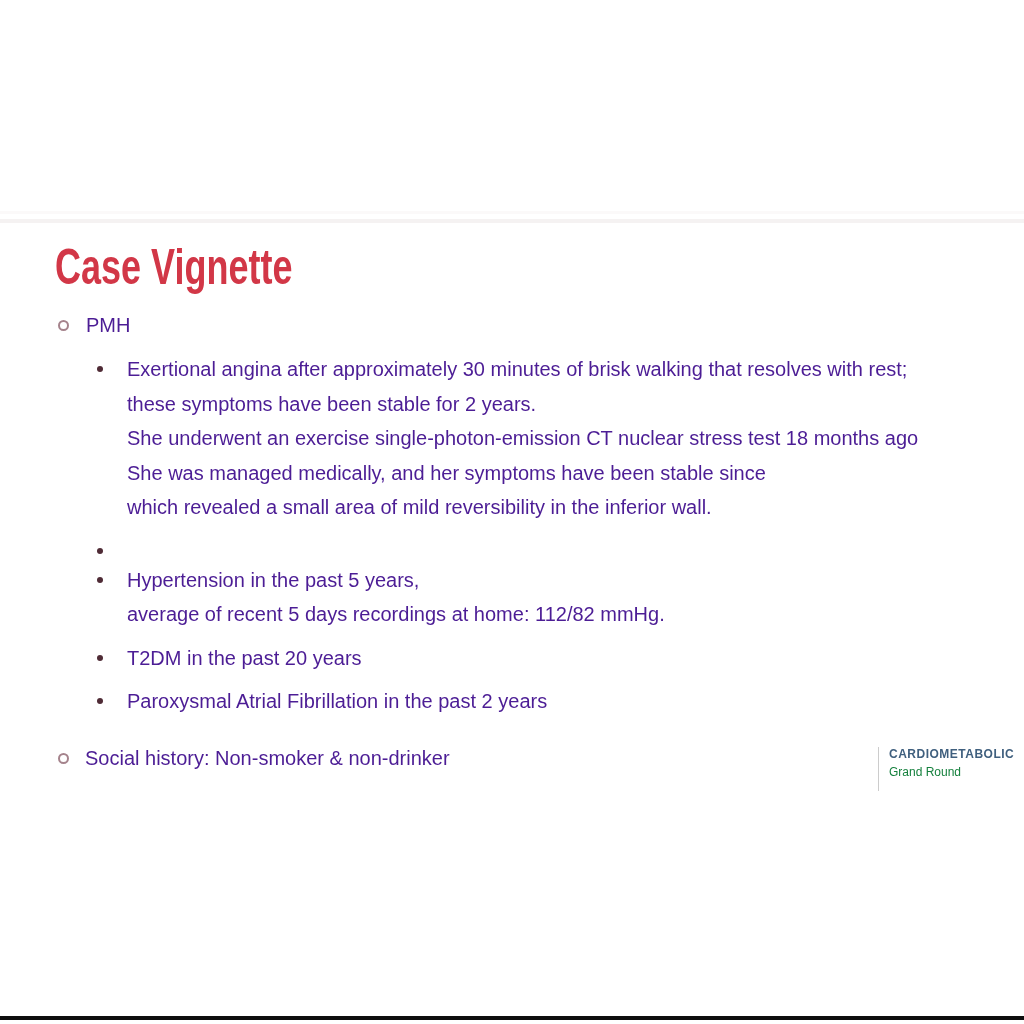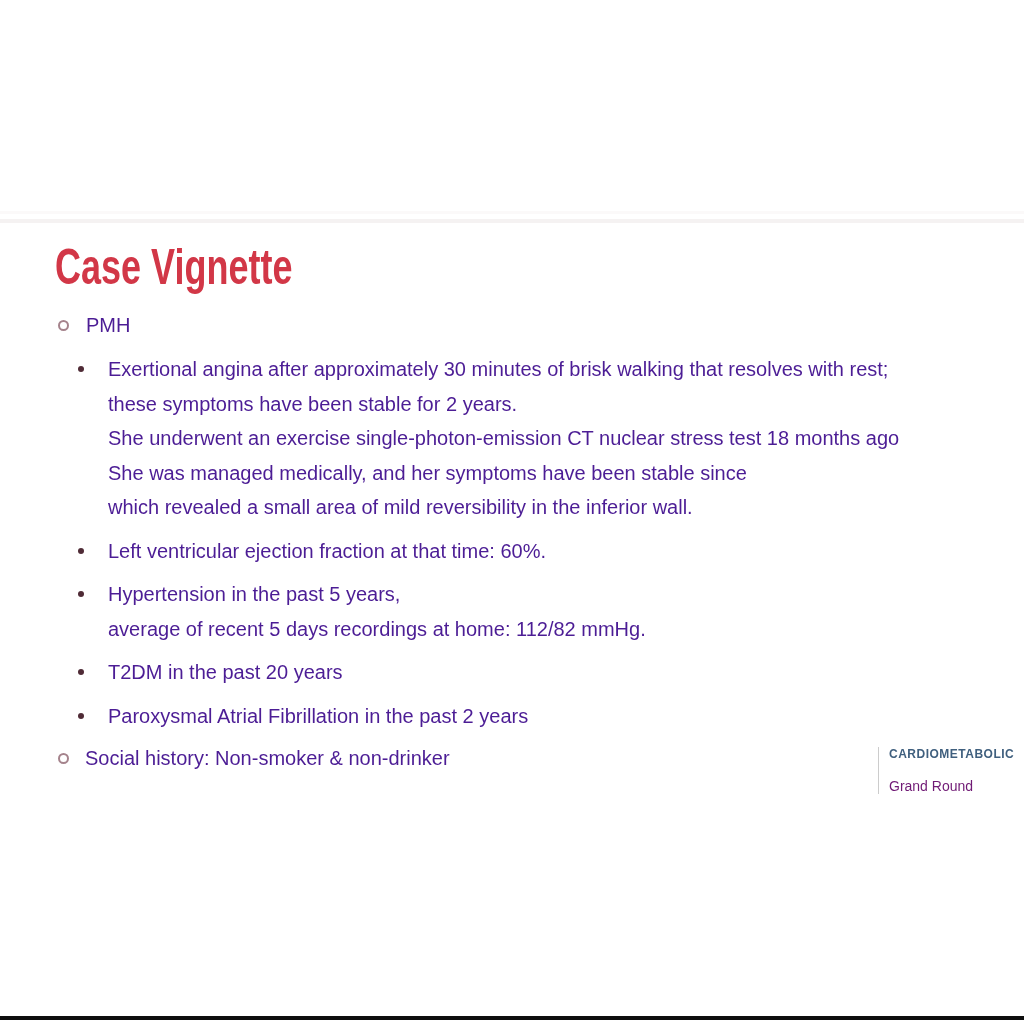--- a/index.html
+++ b/index.html
@@ -29,38 +29,38 @@
   .l1-row { position: absolute; left: 58px; display: flex; align-items: flex-start; }
   .l1-row .circle {
     width: 11px; height: 11px; border: 2px solid #a5838c; border-radius: 50%;
     margin-top: 12px; flex: 0 0 auto;
   }
   .l1-row.pmh { top: 308px; }
   .l1-row.pmh .txt { margin-left: 17px; }
   .l1-row.social { top: 741px; }
   .l1-row.social .txt { margin-left: 16px; }
 
-  .sub-list { position: absolute; left: 75px; top: 352px; width: 912px; }
+  .sub-list { position: absolute; left: 94px; top: 352px; width: 912px; }
   .sub-item { display: flex; margin-bottom: 9px; }
   .sub-item .dot {
     width: 6px; height: 6px; border-radius: 50%; background: #4f2b36;
     margin-top: 14px; margin-left: 3px; flex: 0 0 auto;
   }
   .sub-item .lines { margin-left: 24px; }
 
   .logo {
     position: absolute; left: 878px; top: 747px;
     border-left: 1px solid #cccccc; padding-left: 10px; min-height: 44px;
   }
   .logo .brand {
     font-size: 12px; font-weight: bold; letter-spacing: 0.5px;
     color: #3f5f7e; white-space: nowrap; line-height: 15px;
   }
   .logo .sub {
-    font-size: 14px; color: #701a75; white-space: nowrap; line-height: 15px; margin-top: 17px;
+    font-size: 12px; color: #15803d; white-space: nowrap; line-height: 15px; margin-top: 3px;
   }
 </style>
 </head>
 <body>
 
 <div class="stage">
 
   <div class="top-rule-a"></div>
   <div class="top-rule-b"></div>
 
@@ -79,23 +79,20 @@
         <div>Exertional angina after approximately 30 minutes of brisk walking that resolves with rest;</div>
         <div>these symptoms have been stable for 2 years.</div>
         <div>She underwent an exercise single-photon-emission CT nuclear stress test 18 months ago</div>
         <div>She was managed medically, and her symptoms have been stable since</div>
         <div>which revealed a small area of mild reversibility in the inferior wall.</div>
       </div>
     </div>
 
     <div class="sub-item">
       <span class="dot"></span>
-      <div class="lines body-text">
-        <div>Left ventricular ejection fraction at that time: 60%.</div>
-      </div>
     </div>
 
     <div class="sub-item">
       <span class="dot"></span>
       <div class="lines body-text">
         <div>Hypertension in the past 5 years,</div>
         <div>average of recent 5 days recordings at home: 112/82 mmHg.</div>
       </div>
     </div>
 

